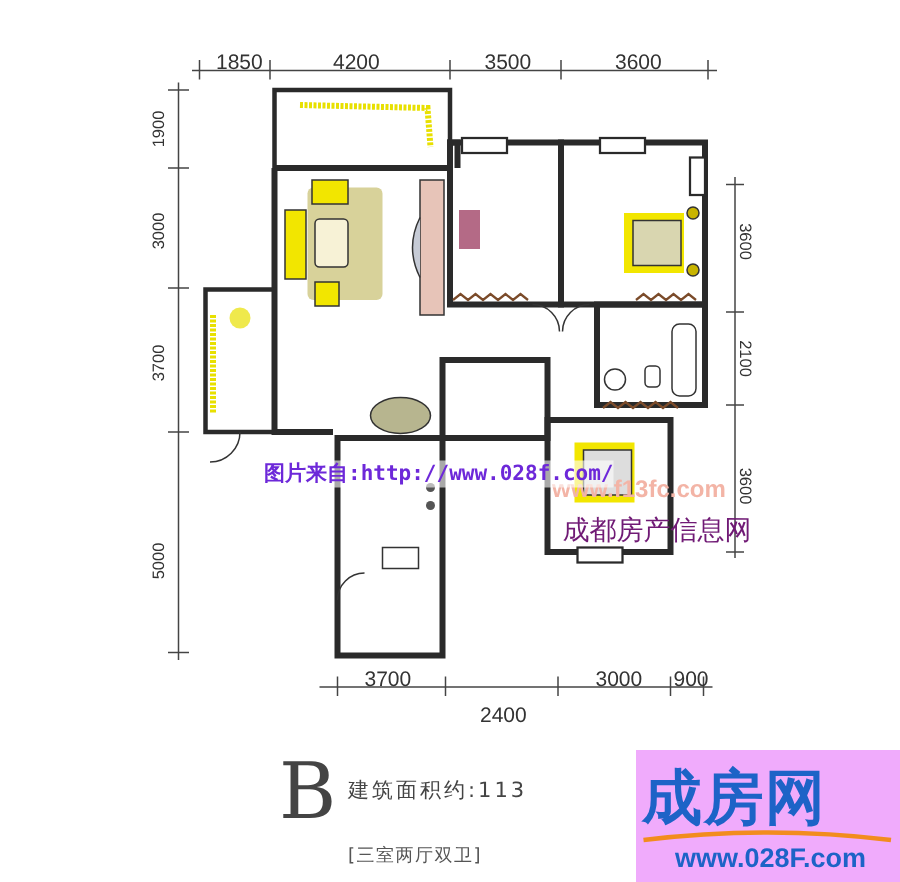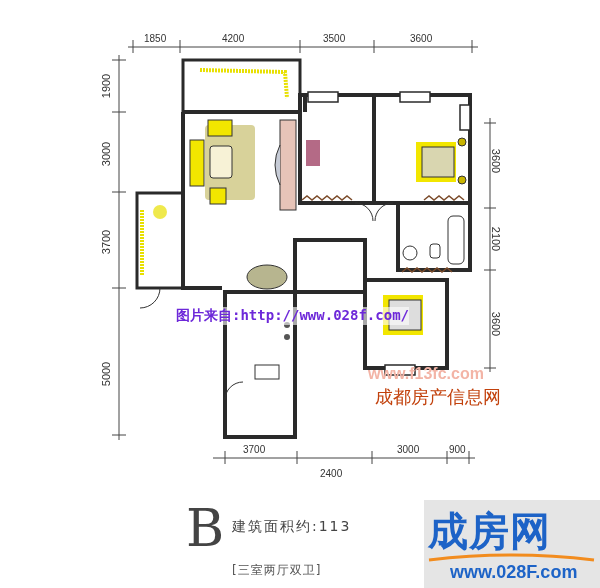--- a/index.html
+++ b/index.html
@@ -1,23 +1,23 @@
 <!DOCTYPE html>
 <html><head>
 <meta charset="utf-8">
 <style>
   html,body{margin:0;padding:0;background:#fff;}
   body{width:600px;height:588px;position:relative;overflow:hidden;font-family:"DejaVu Sans",sans-serif;}
   .abs{position:absolute;}
-  .dim{font-family:"Liberation Sans",sans-serif;font-size:10px;color:#333;}
+  .dim{font-family:"Liberation Sans",sans-serif;font-size:14px;color:#333;}
   .vdim{font-family:"Liberation Sans",sans-serif;font-size:11px;color:#333;transform:rotate(-90deg);transform-origin:center;}
   .vdimr{font-family:"Liberation Sans",sans-serif;font-size:11px;color:#333;transform:rotate(90deg);transform-origin:center;}
   .wm1{font-family:"DejaVu Sans Mono",monospace;font-weight:bold;font-size:14px;color:#6d28d9;letter-spacing:0px;}
-  .wm2{font-family:"DejaVu Sans",sans-serif;font-size:18px;color:#c2410c;margin-top:44px;}
-  .wm3{font-family:"Liberation Sans",sans-serif;font-weight:bold;font-size:16px;color:#f3b4a6;margin-top:47px;}
+  .wm2{font-family:"DejaVu Sans",sans-serif;font-size:18px;color:#701a75;}
+  .wm3{font-family:"Liberation Sans",sans-serif;font-weight:bold;font-size:16px;color:#f3b4a6;}
   .bigB{font-family:"DejaVu Serif",serif;font-size:52px;color:#444;}
   .area{font-family:"DejaVu Sans",sans-serif;font-size:14px;color:#444;letter-spacing:2px;}
   .sub{font-family:"DejaVu Sans",sans-serif;font-size:12px;color:#555;letter-spacing:1px;margin-top:11px;}
   .logo{font-family:"DejaVu Sans",sans-serif;font-weight:bold;font-size:40px;color:#1d63c7;letter-spacing:1px;}
   .logourl{font-family:"Liberation Sans",sans-serif;font-weight:bold;font-size:18px;color:#1d63c7;}
 </style>
 </head>
 <body>
 
 <svg class="abs" style="left:0;top:0" width="600" height="588" viewBox="0 0 600 588">
@@ -160,19 +160,19 @@
 <div class="abs dim" style="left:449px;top:444px">900</div>
 
 <div class="abs wm3" style="left:368px;top:318px">www.f13fc.com</div>
 <div class="abs wm2" style="left:375px;top:341px">成都房产信息网</div>
 <div class="abs wm1" style="left:176px;top:307px;background:rgba(255,255,255,0.6)">图片来自:http://www.028f.com/</div>
 
 <div class="abs bigB" style="left:186px;top:498px">B</div>
 <div class="abs area" style="left:232px;top:518px">建筑面积约:113</div>
 <div class="abs sub" style="left:232px;top:551px">[三室两厅双卫]</div>
 
-<div class="abs" style="left:424px;top:500px;width:176px;height:88px;background:#e5e5e5">
+<div class="abs" style="left:424px;top:500px;width:176px;height:88px;background:#f0abfc">
   <div class="abs logo" style="left:4px;top:4px">成房网</div>
   <svg class="abs" style="left:0;top:52px" width="176" height="10">
     <path d="M5,8 Q88,-2 170,8" stroke="#f28c1e" stroke-width="3" fill="none"></path>
   </svg>
   <div class="abs logourl" style="left:26px;top:62px">www.028F.com</div>
 </div>
 
 </body></html>

